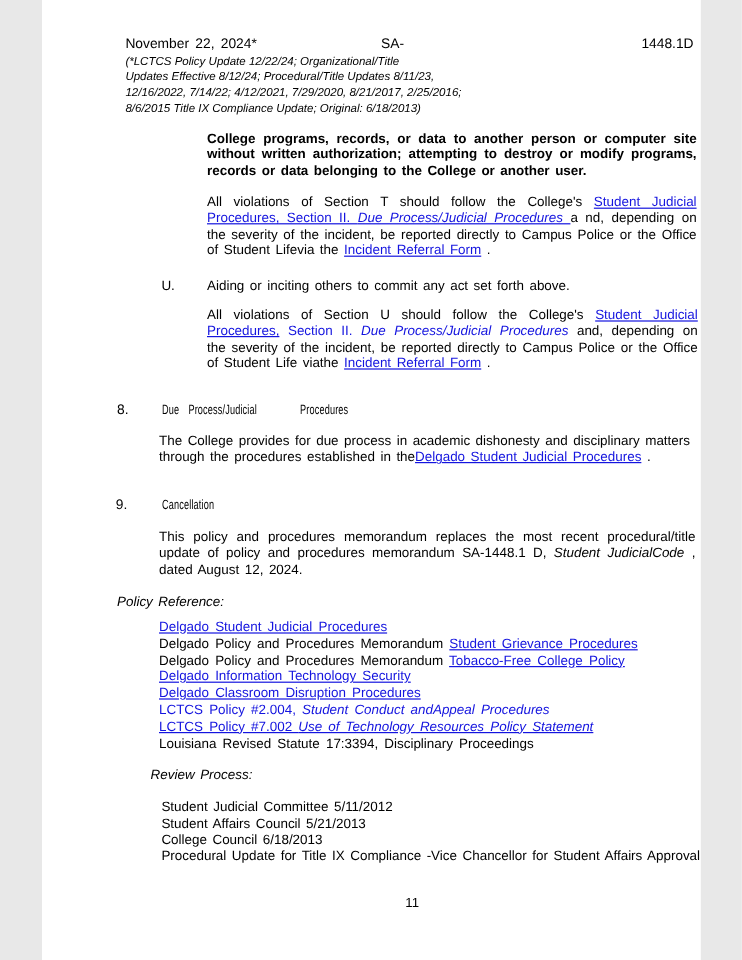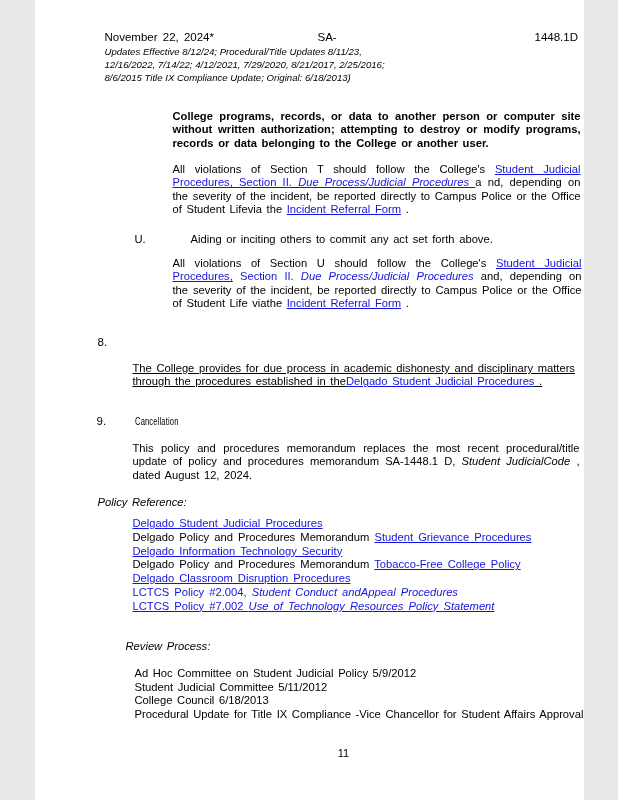--- a/index.html
+++ b/index.html
@@ -32,69 +32,76 @@
 </head>
 <body>
 
 <div class="page">
 
   <div class="abs hdr" style="left:70px; top:31px;">November 22, 2024*</div>
   <div class="abs hdr" style="left:283px; top:31px;">SA-</div>
   <div class="abs hdr" style="left:500px; top:31px;">1448.1D</div>
 
   <div class="abs note" style="left:70px; top:45px; width:340px;">
+    <div>(*LCTCS Policy Update 12/22/24; Organizational/Title</div>
     <div>Updates Effective 8/12/24; Procedural/Title Updates 8/11/23,</div>
     <div>12/16/2022, 7/14/22; 4/12/2021, 7/29/2020, 8/21/2017, 2/25/2016;</div>
     <div>8/6/2015 Title IX Compliance Update; Original: 6/18/2013)</div>
   </div>
 
   <div class="abs body-par just" style="left:138px; top:110px; width:408px;font-weight:bold;">College programs, records, or data to another person or computer site without written authorization; attempting to destroy or modify programs, records or data belonging to the College or another user.</div>
 
   <div class="abs body-par just" style="left:138px; top:163px; width:408px;">
     <span>All violations of Section T should follow the College's </span><span class="link u">Student Judicial Procedures, Section II. </span><span class="link u i">Due Process/Judicial Procedures </span><span>a nd, depending on the severity of the incident, be reported directly to Campus Police or the Office of Student Lifevia the </span><span class="link u">Incident Referral Form</span><span> .</span>
   </div>
 
   <div class="abs body-par" style="left:100px; top:233px;">U.</div>
-  <div class="abs body-par" style="left:156px; top:233px; width:408px;">Aiding or inciting others to commit any act set forth above.</div>
+  <div class="abs body-par" style="left:138px; top:233px; width:408px;">Aiding or inciting others to commit any act set forth above.</div>
 
   <div class="abs body-par just" style="left:138px; top:257px; width:409px;">
     <span>All violations of Section U should follow the College's </span><span class="link u">Student Judicial Procedures,</span><span class="link"> Section II. </span><span class="link i">Due Process/Judicial Procedures</span><span> and, depending on the severity of the incident, be reported directly to Campus Police or the Office of Student Life viathe </span><span class="link u">Incident Referral Form</span><span> .</span>
   </div>
 
   <div class="abs hnum" style="left:63px; top:336px;">8.</div>
+  <div class="abs" style="left:100px; top:336px; width:220px; height:14px;">
+    <span class="abs cond" style="left:0;">Due</span>
+    <span class="abs cond" style="left:22px;">Process/Judicial</span>
+    <span class="abs cond" style="left:115px;">Procedures</span>
+  </div>
 
-  <div class="abs body-par" style="left:98px; top:362px; width:452px;text-decoration:underline;">
+  <div class="abs body-par" style="left:98px; top:362px; width:452px;">
     <span>The College provides for due process in academic dishonesty and disciplinary matters through the procedures established in the</span><span class="link u">Delgado Student Judicial Procedures</span><span> .</span>
   </div>
 
   <div class="abs hnum" style="left:62px; top:415px;">9.</div>
   <div class="abs" style="left:100px; top:415px; width:120px; height:14px;">
     <span class="cond">Cancellation</span>
   </div>
 
   <div class="abs body-par just" style="left:98px; top:442px; width:447px;">
     <span>This policy and procedures memorandum replaces the most recent procedural/title update of policy and procedures memorandum SA-1448.1 D, </span><span class="i">Student JudicialCode</span><span> , dated August 12, 2024.</span>
   </div>
 
   <div class="abs lbl-italic" style="left:63px; top:496px;">Policy Reference:</div>
 
   <div class="abs reflist" style="left:98px; top:517px; width:480px;">
     <div><span class="link u">Delgado Student Judicial Procedures</span></div>
     <div><span>Delgado Policy and Procedures Memorandum </span> <span class="link u">Student Grievance Procedures</span></div>
+    <div><span>Delgado Policy and Procedures Memorandum </span> <span class="link u">Tobacco-Free College Policy</span></div>
     <div><span class="link u">Delgado Information Technology Security</span></div>
-    <div><span>Delgado Policy and Procedures Memorandum </span> <span class="link u">Tobacco-Free College Policy</span></div>
     <div><span class="link u">Delgado Classroom Disruption Procedures</span></div>
     <div><span class="link">LCTCS Policy #2.004, </span><span class="link i">Student Conduct andAppeal Procedures</span></div>
     <div><span class="link u">LCTCS Policy #7.002 </span><span class="link u i">Use of Technology Resources Policy Statement</span></div>
+    <div><span>Louisiana Revised Statute 17:3394, Disciplinary Proceedings</span></div>
   </div>
 
   <div class="abs lbl-italic" style="left:63px; top:640px;margin-left:28px;">Review Process:</div>
 
   <div class="abs revlist" style="left:100px; top:667px; width:480px;">
-    <div>Ad Hoc Committee on Student Judicial Policy 5/9/2012</div>
     <div>Student Judicial Committee 5/11/2012</div>
+    <div>Student Affairs Council 5/21/2013</div>
     <div>College Council 6/18/2013</div>
     <div>Procedural Update for Title IX Compliance -Vice Chancellor for Student Affairs Approval</div>
   </div>
 
   <div class="abs pgnum" style="left:0; top:747px;">11</div>
 
 </div>
 
 </body></html>

